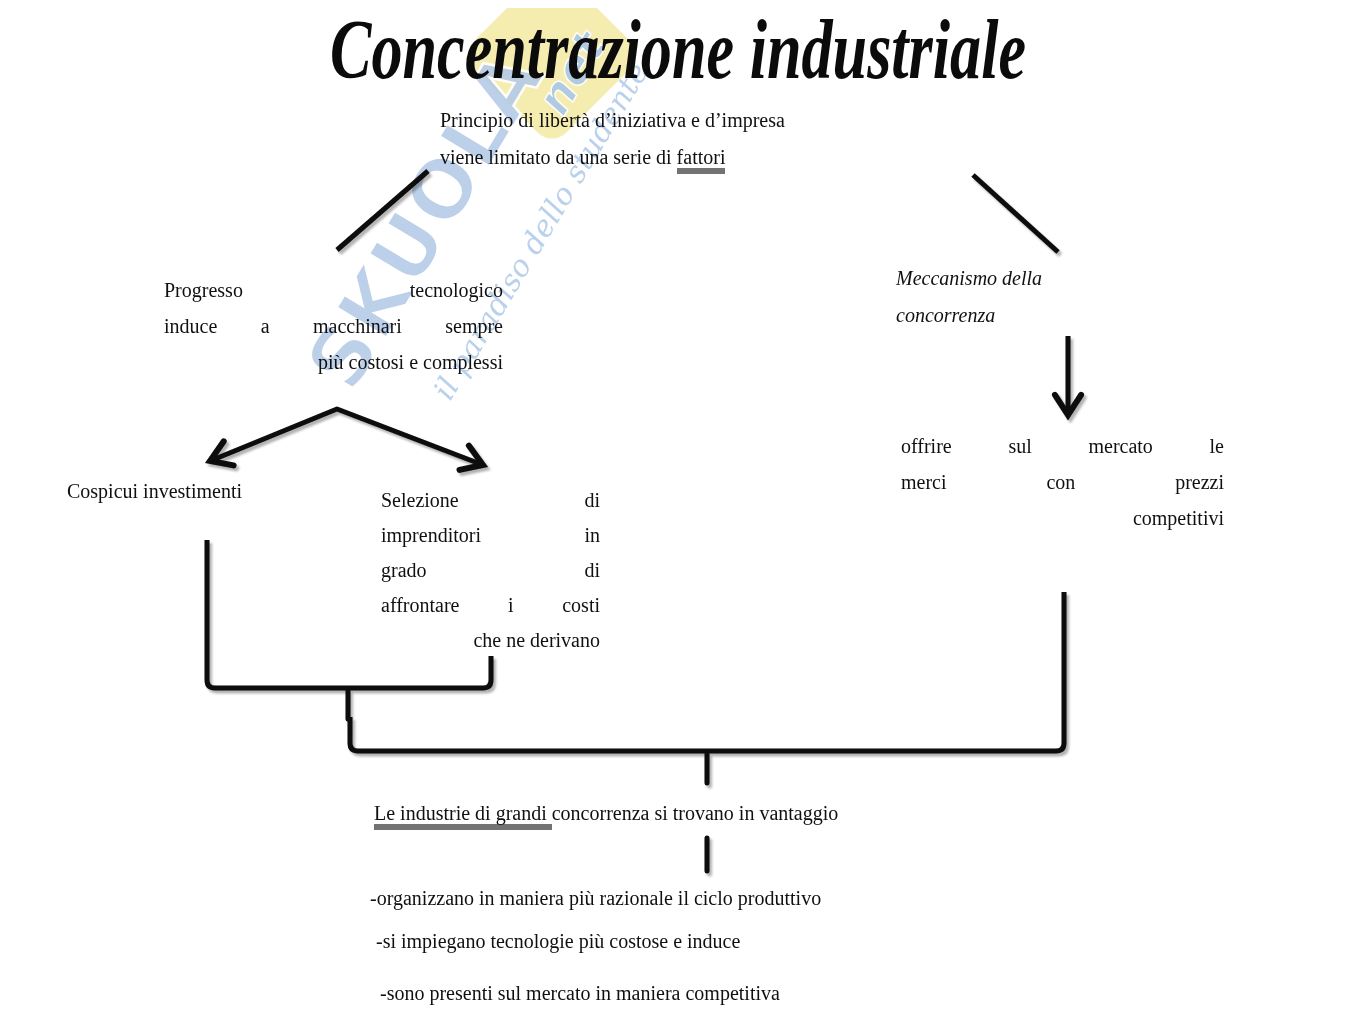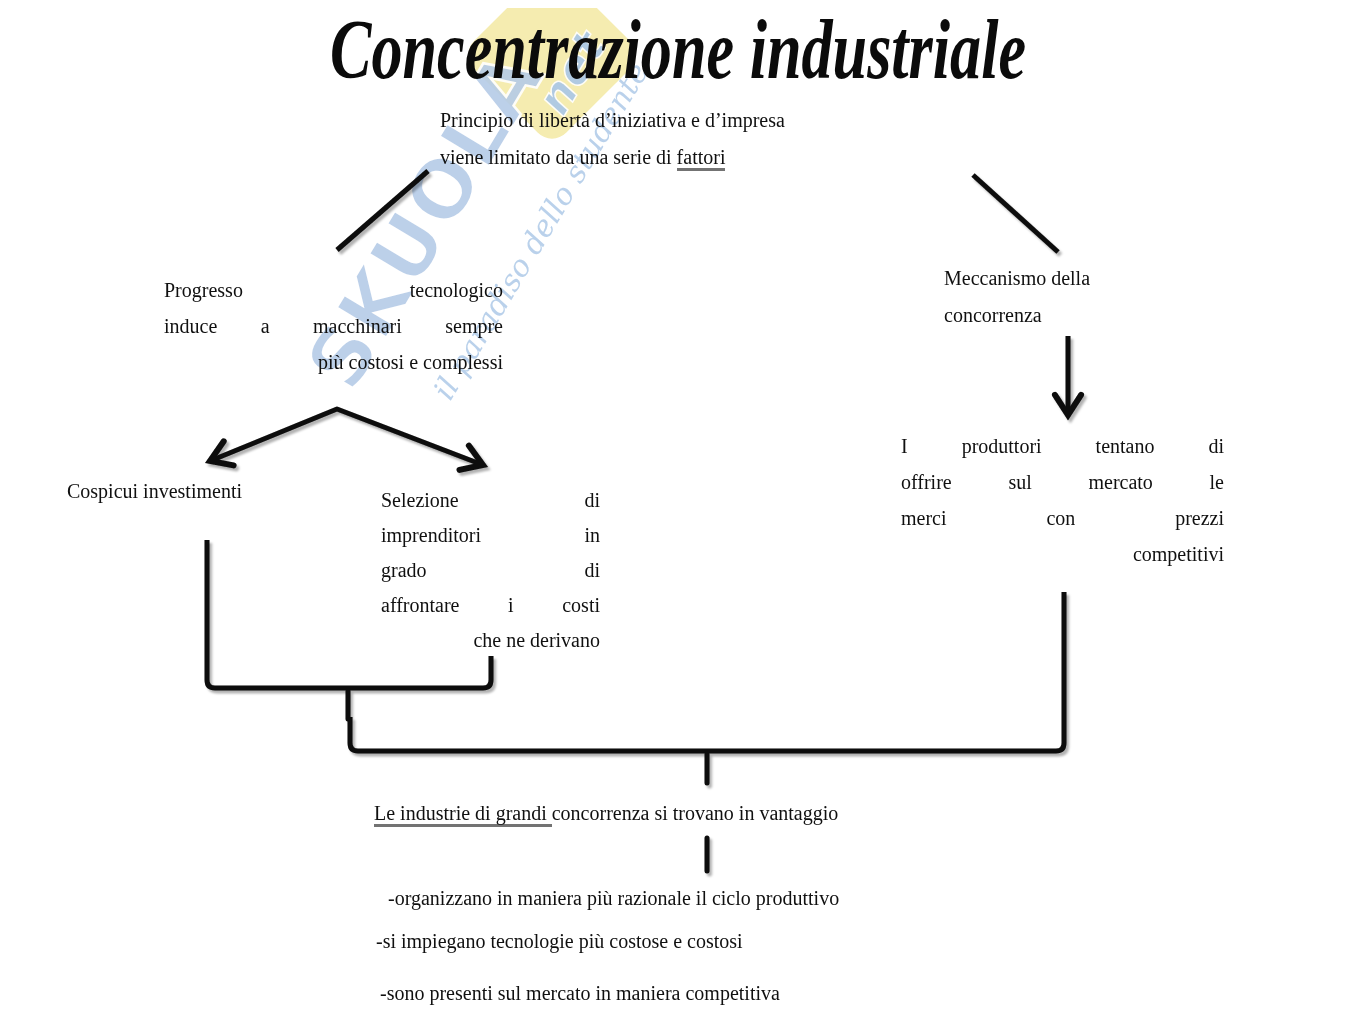--- a/index.html
+++ b/index.html
@@ -19,28 +19,28 @@
     left:330px;top:4px;
     font-size:84px;line-height:92px;
     font-weight:bold;font-style:italic;
     white-space:nowrap;
     transform:scaleX(0.74);
     transform-origin:left top;
     letter-spacing:0px;
     color:#0b0b0b;
   }
   .subtitle{left:440px;top:102px;line-height:37px;}
-  .subtitle .u, .vantaggio .u{border-bottom:3px solid #737373;}
+  .subtitle .u, .vantaggio .u{border-bottom:6px solid #737373;}
   .block-progresso{left:164px;top:240px;width:339px;margin-top:32px;}
-  .block-meccanismo{left:944px;top:260px;width:240px;line-height:37px;}
+  .block-meccanismo{left:896px;top:260px;width:240px;line-height:37px;font-style:italic;}
   .block-produttori{left:901px;top:428px;width:323px;}
   .block-cospicui{left:67px;top:473px;white-space:nowrap;}
   .block-selezione{left:381px;top:483px;width:219px;line-height:35px;}
   .vantaggio{left:374px;top:795px;white-space:nowrap;}
-  .bullet-1{left:388px;top:880px;white-space:nowrap;}
+  .bullet-1{left:370px;top:880px;white-space:nowrap;}
   .bullet-2{left:376px;top:923px;white-space:nowrap;}
   .bullet-3{left:380px;top:975px;white-space:nowrap;}
   .jl{text-align:justify;text-align-last:justify;}
   .ll{text-align:right;}
 </style>
 </head>
 <body>
 
 <div class="page">
 
@@ -99,25 +99,24 @@
     <div class="jl">Selezione di</div>
     <div class="jl">imprenditori in</div>
     <div class="jl">grado di</div>
     <div class="jl">affrontare i costi</div>
     <div class="ll">che ne derivano</div>
   </div>
 
   <div class="t block-cospicui">Cospicui investimenti</div>
 
   <div class="t block-produttori">
-    <div class="jl">I produttori tentano di</div>
     <div class="jl">offrire sul mercato le</div>
     <div class="jl">merci con prezzi</div>
     <div class="ll">competitivi</div>
   </div>
 
   <div class="t vantaggio"><span class="u">Le industrie di grandi </span><span>concorrenza si trovano in vantaggio</span></div>
 
   <div class="t bullet-1">-organizzano in maniera più razionale il ciclo produttivo</div>
-  <div class="t bullet-2">-si impiegano tecnologie più costose e costosi</div>
+  <div class="t bullet-2">-si impiegano tecnologie più costose e induce</div>
   <div class="t bullet-3">-sono presenti sul mercato in maniera competitiva</div>
 
 </div>
 
 </body></html>

